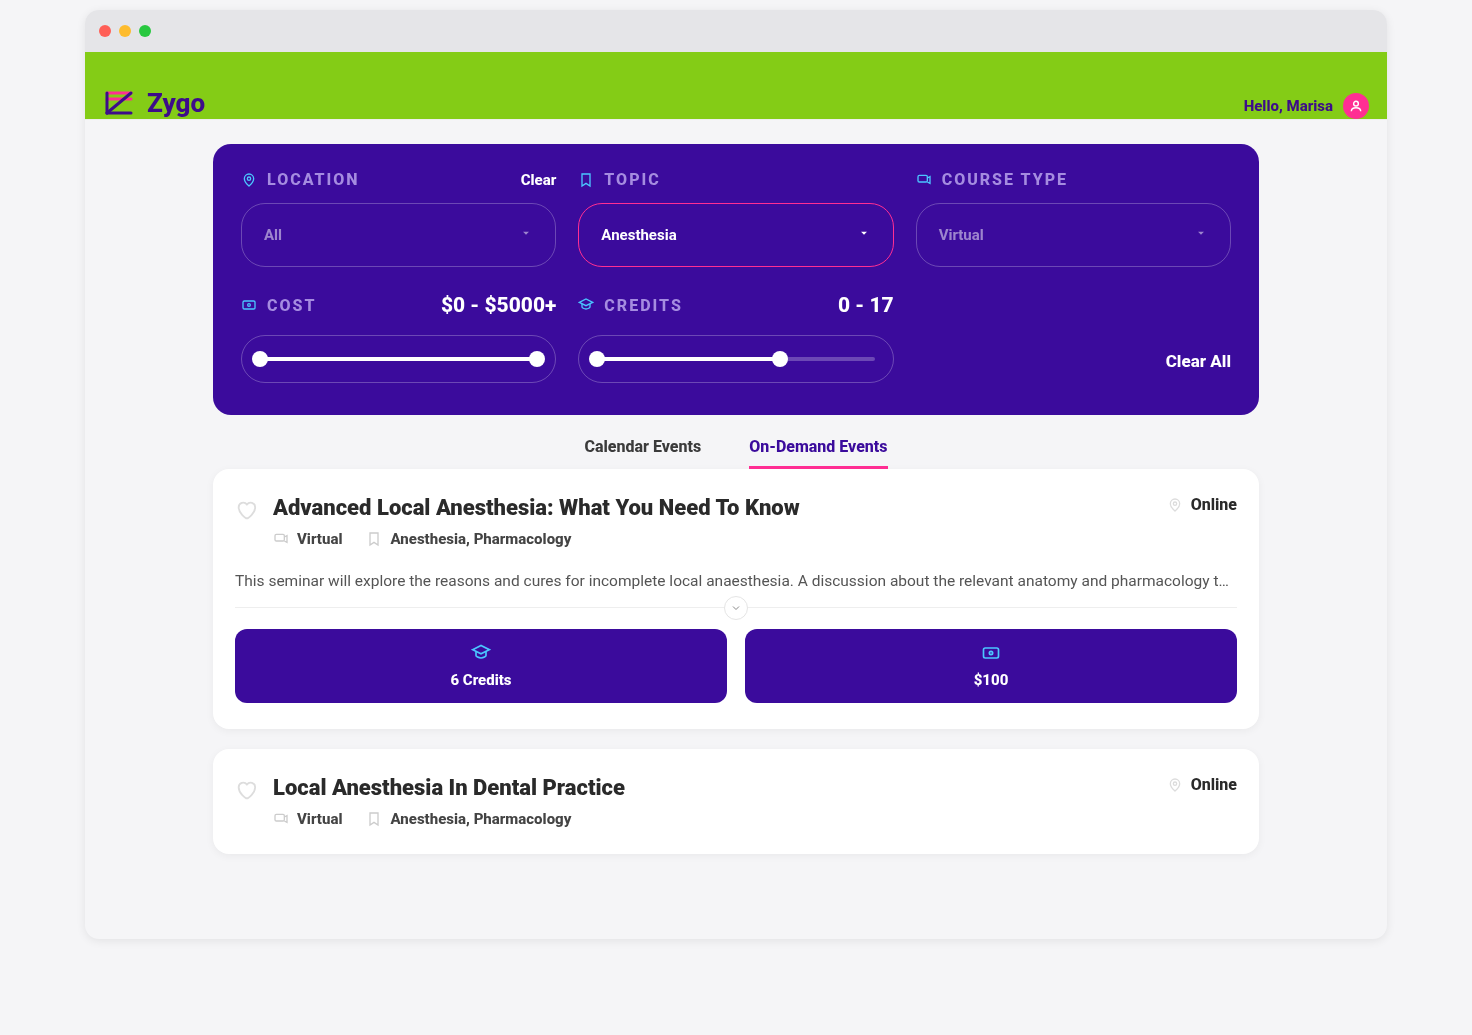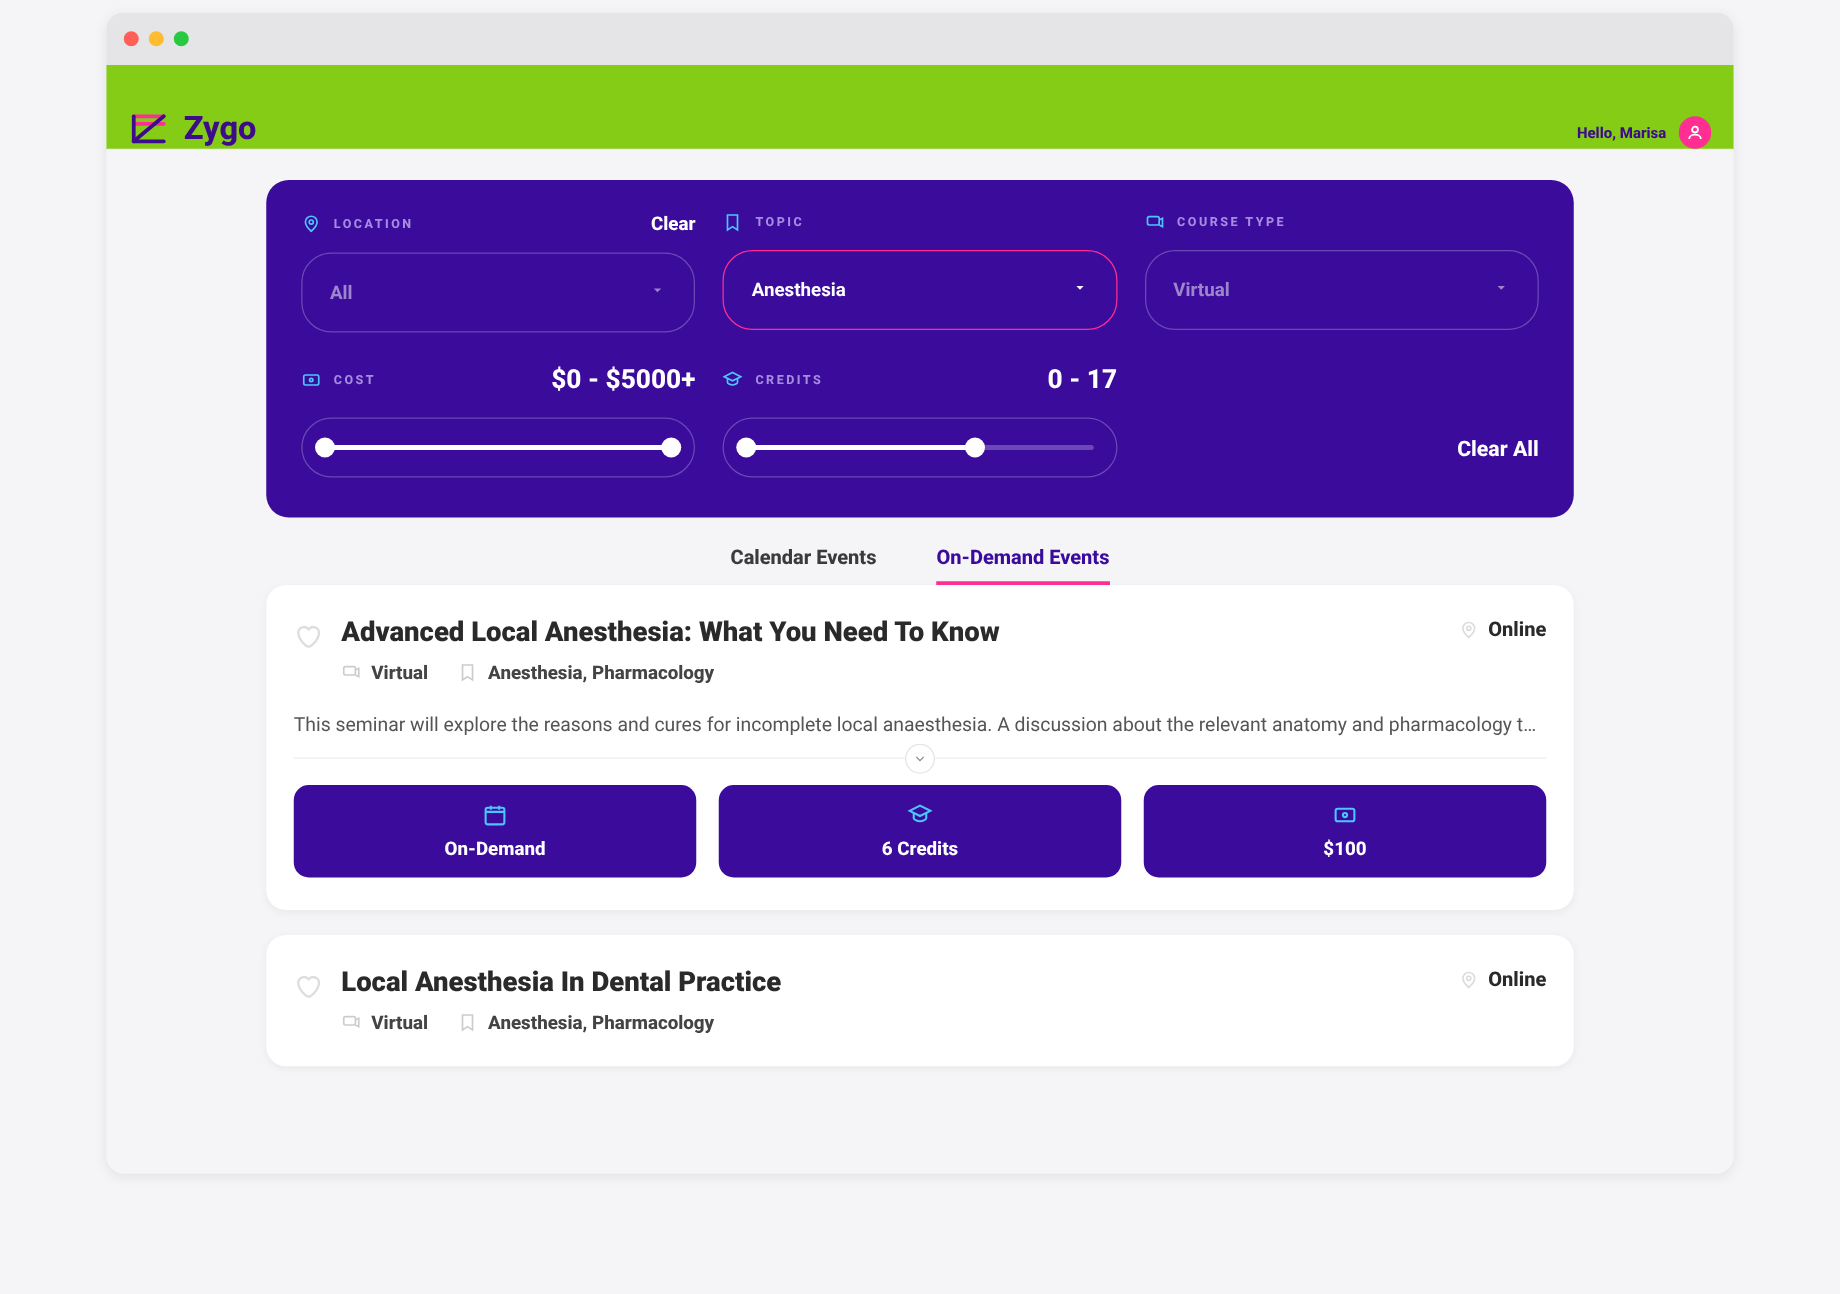--- a/index.html
+++ b/index.html
@@ -43,21 +43,21 @@
     border-bottom: 1px solid #eee;
   }
   .brand { display: flex; align-items: center; gap: 12px; }
   .logo-mark {
     width: 32px; height: 32px; position: relative;
   }
   .brand-name {
     font-size: 26px; font-weight: 800; color: #3d0c8a;
   }
   .user-area { display: flex; align-items: center; gap: 10px; }
-  .greeting { font-weight: 800; color: #3d0c8a; font-size: 12px; }
+  .greeting { font-weight: 800; color: #3d0c8a; font-size: 15px; }
   .avatar {
     width: 26px; height: 26px; border-radius: 50%;
     background: #ff2e93; display: flex; align-items: center; justify-content: center;
     color: #fff;
   }
 
   .content { padding: 24px 128px 0 128px; }
 
   .filters {
     background: #3B0B9C;
@@ -65,21 +65,21 @@
     padding: 26px 28px 32px 28px;
     color: #fff;
   }
   .filter-row1 { display: flex; gap: 22px; }
   .filter-col { flex: 1; display:flex; flex-direction: column; }
   .filter-label-row {
     display: flex; align-items: center; justify-content: space-between;
     margin-bottom: 14px;
   }
   .filter-label { display: flex; align-items: center; gap: 10px; color: #a58ce0;
-    font-size: 10px; letter-spacing: 2px; font-weight: 800; text-transform: uppercase; }
+    font-size: 16px; letter-spacing: 2px; font-weight: 800; text-transform: uppercase; }
   .filter-icon { width: 16px; height: 16px; color: #4bc6ff; }
   .clear-mini { color: #fff; font-weight: 800; font-size: 15px; cursor: pointer; }
 
   .select {
     height: 64px; border: 1px solid rgba(255,255,255,0.25);
     border-radius: 24px; display: flex; align-items: center;
     justify-content: space-between; padding: 0 22px;
     color: rgba(255,255,255,0.5); font-weight: 700; font-size: 15px;
     cursor: pointer;
   }
@@ -364,29 +364,20 @@
         <div class="expand">
           <svg viewBox="0 0 24 24" width="12" height="12" fill="none" stroke="#888" stroke-width="2">
               <path d="M6 9l6 6 6-6"></path>
             </svg>
         </div>
       </div>
       <div class="pill-row">
         <div class="pill">
           <span class="pill-ico">
             <svg viewBox="0 0 24 24" width="20" height="20" fill="none" stroke="currentColor" stroke-width="2">
-                <rect x="3" y="5" width="18" height="16" rx="2"></rect>
-                <path d="M3 9h18M8 3v4M16 3v4"></path>
-              </svg>
-          </span>
-          <span class="pill-text">On-Demand</span>
-        </div>
-        <div class="pill">
-          <span class="pill-ico">
-            <svg viewBox="0 0 24 24" width="20" height="20" fill="none" stroke="currentColor" stroke-width="2">
                 <path d="M2 8l10-5 10 5-10 5-10-5z"></path>
                 <path d="M6 10v5c0 1 3 3 6 3s6-2 6-3v-5"></path>
               </svg>
           </span>
           <span class="pill-text">6 Credits</span>
         </div>
         <div class="pill">
           <span class="pill-ico">
             <svg viewBox="0 0 24 24" width="20" height="20" fill="none" stroke="currentColor" stroke-width="2">
                 <rect x="3" y="6" width="18" height="12" rx="2"></rect>

